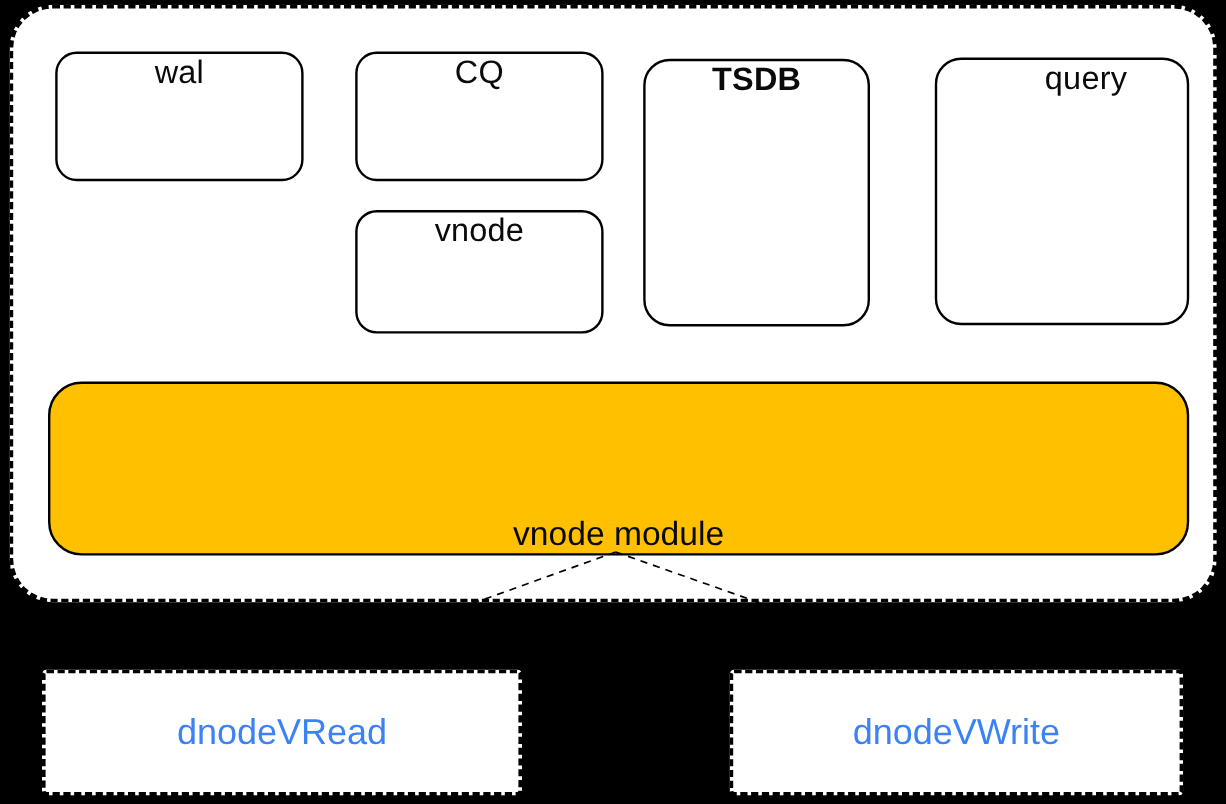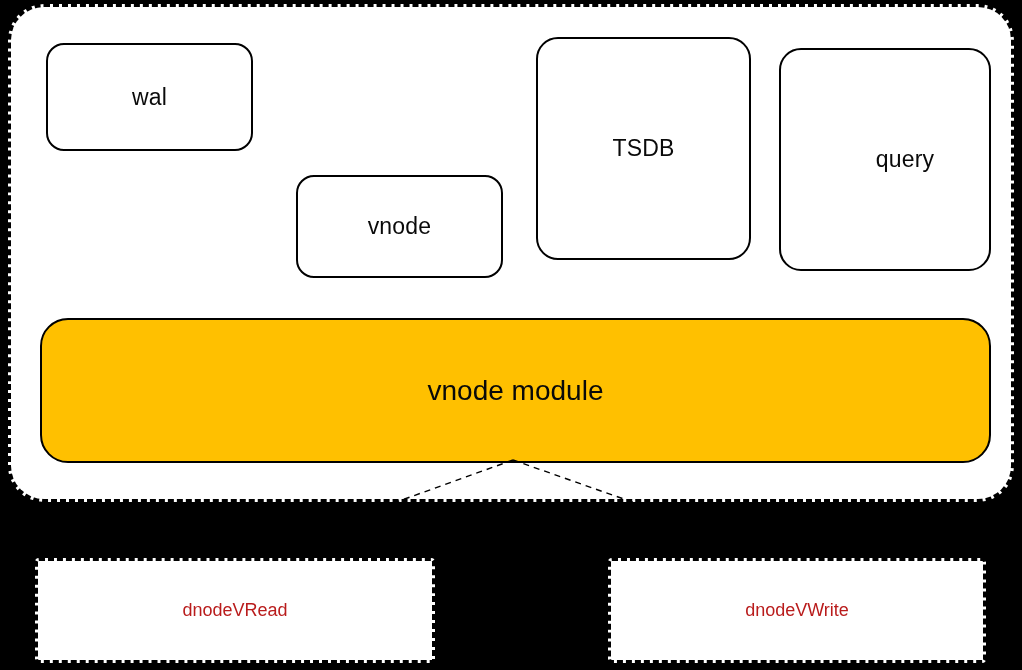--- a/index.html
+++ b/index.html
@@ -23,46 +23,45 @@
     top: 4px;
     width: 1006px;
     height: 498px;
     background: #ffffff;
     border: 3px dashed #000000;
     border-radius: 36px;
   }
   .box {
     position: absolute;
     display: flex;
-    align-items: center;
     justify-content: center;
     background: #ffffff;
     border: 2px solid #000000;
     border-radius: 18px;
-    font-size: 23px;
+    font-size: 27px;
     letter-spacing: 0.2px;
     color: #0a0a0a;
   }
   .box-wal    { left: 35px;  top: 36px;  width: 207px; height: 108px; }
   .box-cq     { left: 285px; top: 36px;  width: 207px; height: 108px; }
   .box-sync   { left: 35px;  top: 168px; width: 207px; height: 103px; }
   .box-events { left: 285px; top: 168px; width: 207px; height: 103px; }
-  .box-tsdb   { left: 525px; top: 30px;  width: 215px; height: 223px; border-radius: 22px; }
+  .box-tsdb   { left: 525px; top: 42px;  width: 189px; height: 223px; border-radius: 22px; font-weight: bold; }
   .box-query  { left: 768px; top: 41px;  width: 212px; height: 223px; border-radius: 22px; padding-left: 40px; }
   .vnode-bar {
     position: absolute;
     left: 29px;
     top: 311px;
     width: 951px;
     height: 145px;
     background: #FFC000;
     border: 2px solid #000000;
     border-radius: 28px;
     display: flex;
-    align-items: center;
+    align-items: flex-end;
     justify-content: center;
     font-size: 28px;
     color: #0a0a0a;
   }
   .connector-layer {
     position: absolute;
     left: 0;
     top: 0;
     width: 1022px;
     height: 670px;
@@ -71,34 +70,37 @@
   .dnode-box {
     position: absolute;
     top: 558px;
     height: 105px;
     background: #ffffff;
     border: 3px dashed #000000;
     border-radius: 4px;
     display: flex;
     align-items: center;
     justify-content: center;
-    font-size: 18px;
-    color: #b91c1c;
+    font-size: 30px;
+    color: #3b82f6;
   }
   .dnode-read  { left: 35px;  width: 400px; }
   .dnode-write { left: 608px; width: 378px; }
 </style>
 </head>
 <body>
 
 <div class="stage">
 
   <div class="vnode-group">
     <div class="box box-wal">
       <span>wal</span>
+    </div>
+    <div class="box box-cq">
+      <span>CQ</span>
     </div>
     <div class="box box-events">
       <span>vnode</span>
     </div>
     <div class="box box-tsdb">
       <span>TSDB</span>
     </div>
     <div class="box box-query">
       <span>query</span>
     </div>

